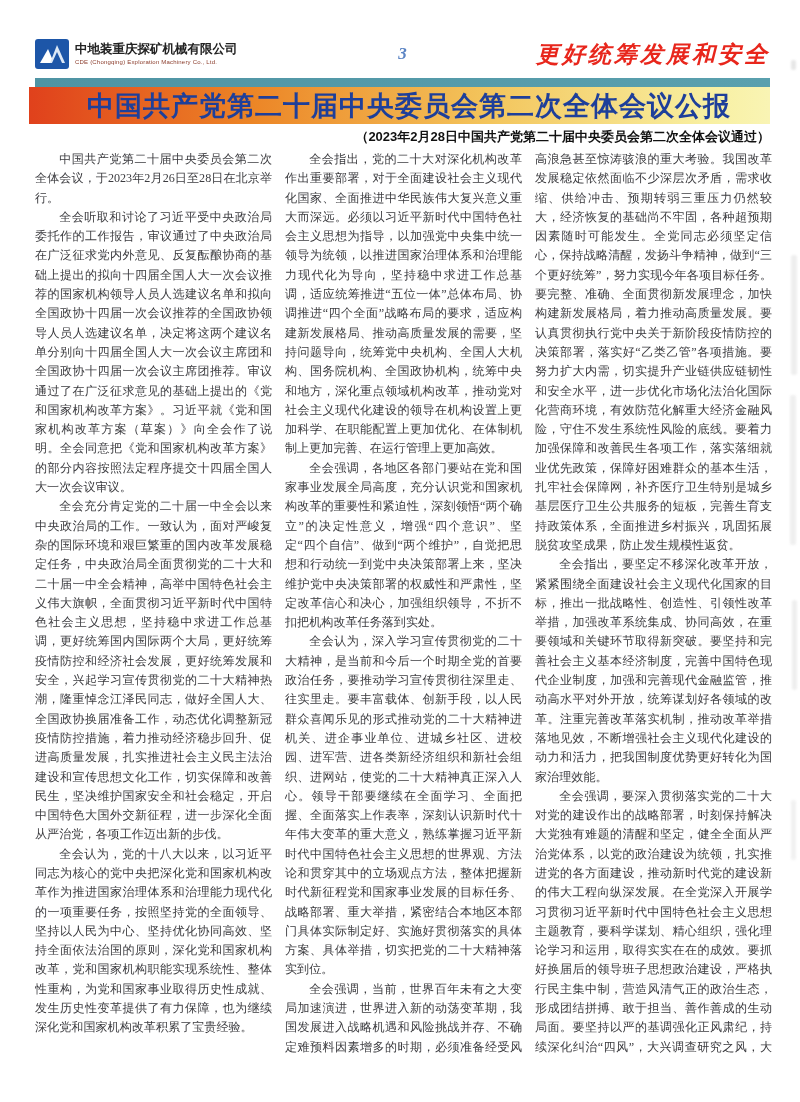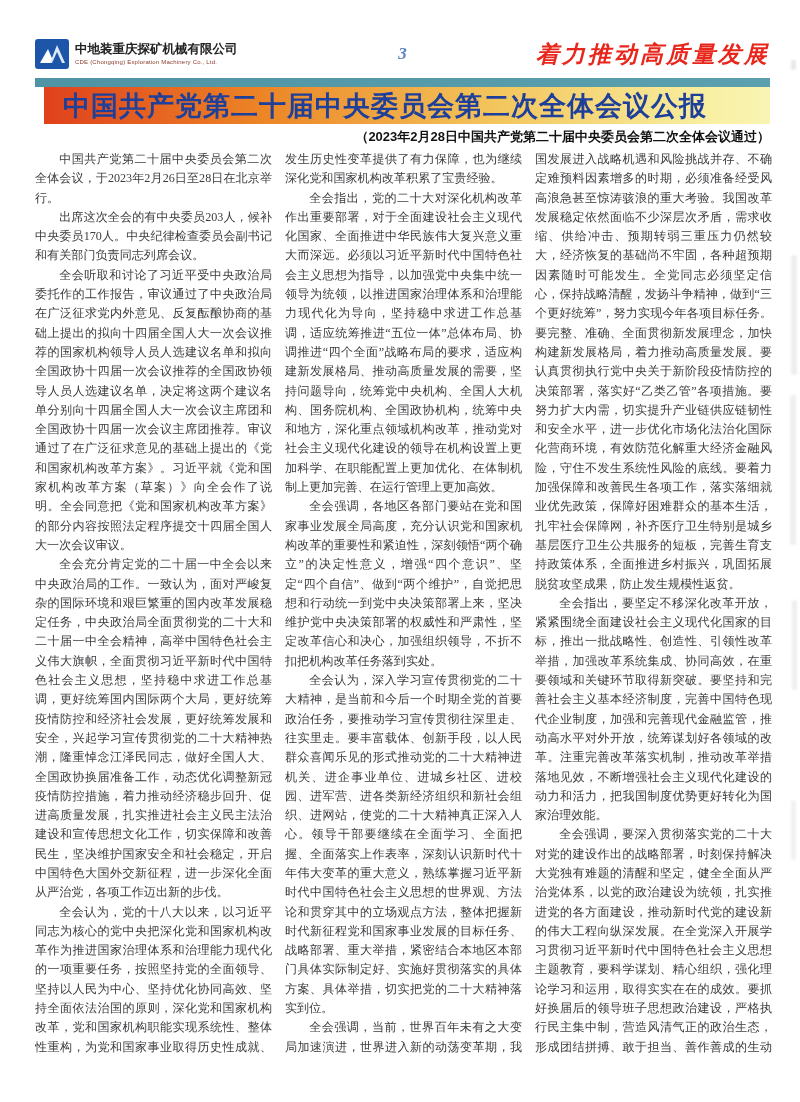--- a/index.html
+++ b/index.html
@@ -19,23 +19,23 @@
   .company-sub{font-family:"Liberation Sans","DejaVu Sans",sans-serif;
                font-size:6px;color:#8a3b2a;margin-top:2px;letter-spacing:.2px;}
   .page-number{position:absolute;left:0;right:0;text-align:center;
                font-style:italic;font-weight:bold;font-size:17px;color:#5b84c4;}
   .slogan{margin-left:auto;font-weight:bold;font-style:italic;font-size:23px;
           color:#e8261c;letter-spacing:3px;white-space:nowrap;}
 
   
   .teal-bar{position:absolute;left:35px;right:30px;top:78px;height:9px;
             background:linear-gradient(to right,#4f94a4,#5aa0ae);}
-  .title-banner{position:absolute;left:44px;right:30px;top:87px;height:37px;
+  .title-banner{position:absolute;left:29px;right:30px;top:87px;height:37px;
                 background:linear-gradient(to right,#e0411c,#ec8526 30%,#f3c55c 62%,#f8f0a2 92%,#f9f4b4);
-                display:flex;align-items:center;justify-content:flex-start;padding-left:19px;}
+                display:flex;align-items:center;justify-content:center;padding-left:19px;}
   .title-banner .title{font-family:"Liberation Sans","DejaVu Sans",sans-serif;
                        font-weight:bold;font-size:27px;color:#1e3f9a;
                        letter-spacing:1px;white-space:nowrap;}
   .subtitle{position:absolute;left:35px;right:30px;top:128px;text-align:right;
             font-family:"Liberation Sans","DejaVu Sans",sans-serif;
             font-weight:bold;font-size:13px;color:#111;}
 
   
   .article{position:absolute;left:35px;top:150px;width:737px;height:916px;
            column-count:3;column-gap:13px;column-fill:auto;overflow:hidden;}
@@ -63,33 +63,32 @@
           <polygon points="12,20 19,2 27,20" fill="#dce8f6"></polygon>
           <polygon points="14,20 19,9 24,20" fill="#1d56a8"></polygon>
         </svg>
       </div>
       <div class="logo-text">
         <span class="company-name">中地装重庆探矿机械有限公司</span>
         <span class="company-sub">CDE (Chongqing) Exploration Machinery Co., Ltd.</span>
       </div>
     </div>
     <div class="page-number">3</div>
-    <div class="slogan">着力推动高质量发展</div>
+    <div class="slogan">更好统筹发展和安全</div>
   </div>
 
   <div class="teal-bar"></div>
 
   <div class="title-banner">
     <div class="title">中国共产党第二十届中央委员会第二次全体会议公报</div>
   </div>
   <div class="subtitle">（2023年2月28日中国共产党第二十届中央委员会第二次全体会议通过）</div>
 
   <div class="article">
       <p>中国共产党第二十届中央委员会第二次全体会议，于2023年2月26日至28日在北京举行。</p>
-      <p>出席这次全会的有中央委员203人，候补中央委员170人。中央纪律检查委员会副书记和有关部门负责同志列席会议。</p>
       <p>全会听取和讨论了习近平受中央政治局委托作的工作报告，审议通过了中央政治局在广泛征求党内外意见、反复酝酿协商的基础上提出的拟向十四届全国人大一次会议推荐的国家机构领导人员人选建议名单和拟向全国政协十四届一次会议推荐的全国政协领导人员人选建议名单，决定将这两个建议名单分别向十四届全国人大一次会议主席团和全国政协十四届一次会议主席团推荐。审议通过了在广泛征求意见的基础上提出的《党和国家机构改革方案》。习近平就《党和国家机构改革方案（草案）》向全会作了说明。全会同意把《党和国家机构改革方案》的部分内容按照法定程序提交十四届全国人大一次会议审议。</p>
       <p>全会充分肯定党的二十届一中全会以来中央政治局的工作。一致认为，面对严峻复杂的国际环境和艰巨繁重的国内改革发展稳定任务，中央政治局全面贯彻党的二十大和二十届一中全会精神，高举中国特色社会主义伟大旗帜，全面贯彻习近平新时代中国特色社会主义思想，坚持稳中求进工作总基调，更好统筹国内国际两个大局，更好统筹疫情防控和经济社会发展，更好统筹发展和安全，兴起学习宣传贯彻党的二十大精神热潮，隆重悼念江泽民同志，做好全国人大、全国政协换届准备工作，动态优化调整新冠疫情防控措施，着力推动经济稳步回升、促进高质量发展，扎实推进社会主义民主法治建设和宣传思想文化工作，切实保障和改善民生，坚决维护国家安全和社会稳定，开启中国特色大国外交新征程，进一步深化全面从严治党，各项工作迈出新的步伐。</p>
       <p>全会认为，党的十八大以来，以习近平同志为核心的党中央把深化党和国家机构改革作为推进国家治理体系和治理能力现代化的一项重要任务，按照坚持党的全面领导、坚持以人民为中心、坚持优化协同高效、坚持全面依法治国的原则，深化党和国家机构改革，党和国家机构职能实现系统性、整体性重构，为党和国家事业取得历史性成就、发生历史性变革提供了有力保障，也为继续深化党和国家机构改革积累了宝贵经验。</p>
       <p>全会指出，党的二十大对深化机构改革作出重要部署，对于全面建设社会主义现代化国家、全面推进中华民族伟大复兴意义重大而深远。必须以习近平新时代中国特色社会主义思想为指导，以加强党中央集中统一领导为统领，以推进国家治理体系和治理能力现代化为导向，坚持稳中求进工作总基调，适应统筹推进“五位一体”总体布局、协调推进“四个全面”战略布局的要求，适应构建新发展格局、推动高质量发展的需要，坚持问题导向，统筹党中央机构、全国人大机构、国务院机构、全国政协机构，统筹中央和地方，深化重点领域机构改革，推动党对社会主义现代化建设的领导在机构设置上更加科学、在职能配置上更加优化、在体制机制上更加完善、在运行管理上更加高效。</p>
       <p>全会强调，各地区各部门要站在党和国家事业发展全局高度，充分认识党和国家机构改革的重要性和紧迫性，深刻领悟“两个确立”的决定性意义，增强“四个意识”、坚定“四个自信”、做到“两个维护”，自觉把思想和行动统一到党中央决策部署上来，坚决维护党中央决策部署的权威性和严肃性，坚定改革信心和决心，加强组织领导，不折不扣把机构改革任务落到实处。</p>
       <p>全会认为，深入学习宣传贯彻党的二十大精神，是当前和今后一个时期全党的首要政治任务，要推动学习宣传贯彻往深里走、往实里走。要丰富载体、创新手段，以人民群众喜闻乐见的形式推动党的二十大精神进机关、进企事业单位、进城乡社区、进校园、进军营、进各类新经济组织和新社会组织、进网站，使党的二十大精神真正深入人心。领导干部要继续在全面学习、全面把握、全面落实上作表率，深刻认识新时代十年伟大变革的重大意义，熟练掌握习近平新时代中国特色社会主义思想的世界观、方法论和贯穿其中的立场观点方法，整体把握新时代新征程党和国家事业发展的目标任务、战略部署、重大举措，紧密结合本地区本部门具体实际制定好、实施好贯彻落实的具体方案、具体举措，切实把党的二十大精神落实到位。</p>
       <p>全会强调，当前，世界百年未有之大变局加速演进，世界进入新的动荡变革期，我国发展进入战略机遇和风险挑战并存、不确定难预料因素增多的时期，必须准备经受风高浪急甚至惊涛骇浪的重大考验。我国改革发展稳定依然面临不少深层次矛盾，需求收缩、供给冲击、预期转弱三重压力仍然较大，经济恢复的基础尚不牢固，各种超预期因素随时可能发生。全党同志必须坚定信心，保持战略清醒，发扬斗争精神，做到“三个更好统筹”，努力实现今年各项目标任务。要完整、准确、全面贯彻新发展理念，加快构建新发展格局，着力推动高质量发展。要认真贯彻执行党中央关于新阶段疫情防控的决策部署，落实好“乙类乙管”各项措施。要努力扩大内需，切实提升产业链供应链韧性和安全水平，进一步优化市场化法治化国际化营商环境，有效防范化解重大经济金融风险，守住不发生系统性风险的底线。要着力加强保障和改善民生各项工作，落实落细就业优先政策，保障好困难群众的基本生活，扎牢社会保障网，补齐医疗卫生特别是城乡基层医疗卫生公共服务的短板，完善生育支持政策体系，全面推进乡村振兴，巩固拓展脱贫攻坚成果，防止发生规模性返贫。</p>
       <p>全会指出，要坚定不移深化改革开放，紧紧围绕全面建设社会主义现代化国家的目标，推出一批战略性、创造性、引领性改革举措，加强改革系统集成、协同高效，在重要领域和关键环节取得新突破。要坚持和完善社会主义基本经济制度，完善中国特色现代企业制度，加强和完善现代金融监管，推动高水平对外开放，统筹谋划好各领域的改革。注重完善改革落实机制，推动改革举措落地见效，不断增强社会主义现代化建设的动力和活力，把我国制度优势更好转化为国家治理效能。</p>
       <p>全会强调，要深入贯彻落实党的二十大对党的建设作出的战略部署，时刻保持解决大党独有难题的清醒和坚定，健全全面从严治党体系，以党的政治建设为统领，扎实推进党的各方面建设，推动新时代党的建设新的伟大工程向纵深发展。在全党深入开展学习贯彻习近平新时代中国特色社会主义思想主题教育，要科学谋划、精心组织，强化理论学习和运用，取得实实在在的成效。要抓好换届后的领导班子思想政治建设，严格执行民主集中制，营造风清气正的政治生态，形成团结拼搏、敢于担当、善作善成的生动局面。要坚持以严的基调强化正风肃纪，持续深化纠治“四风”，大兴调查研究之风，大力弘扬求真务实、真抓实干的作风，真正做出经得起历史和人民检验的实绩。要一体推进不敢腐、不能腐、不想腐，坚决打赢反腐败斗争攻坚战持久战。</p>
     </div>

